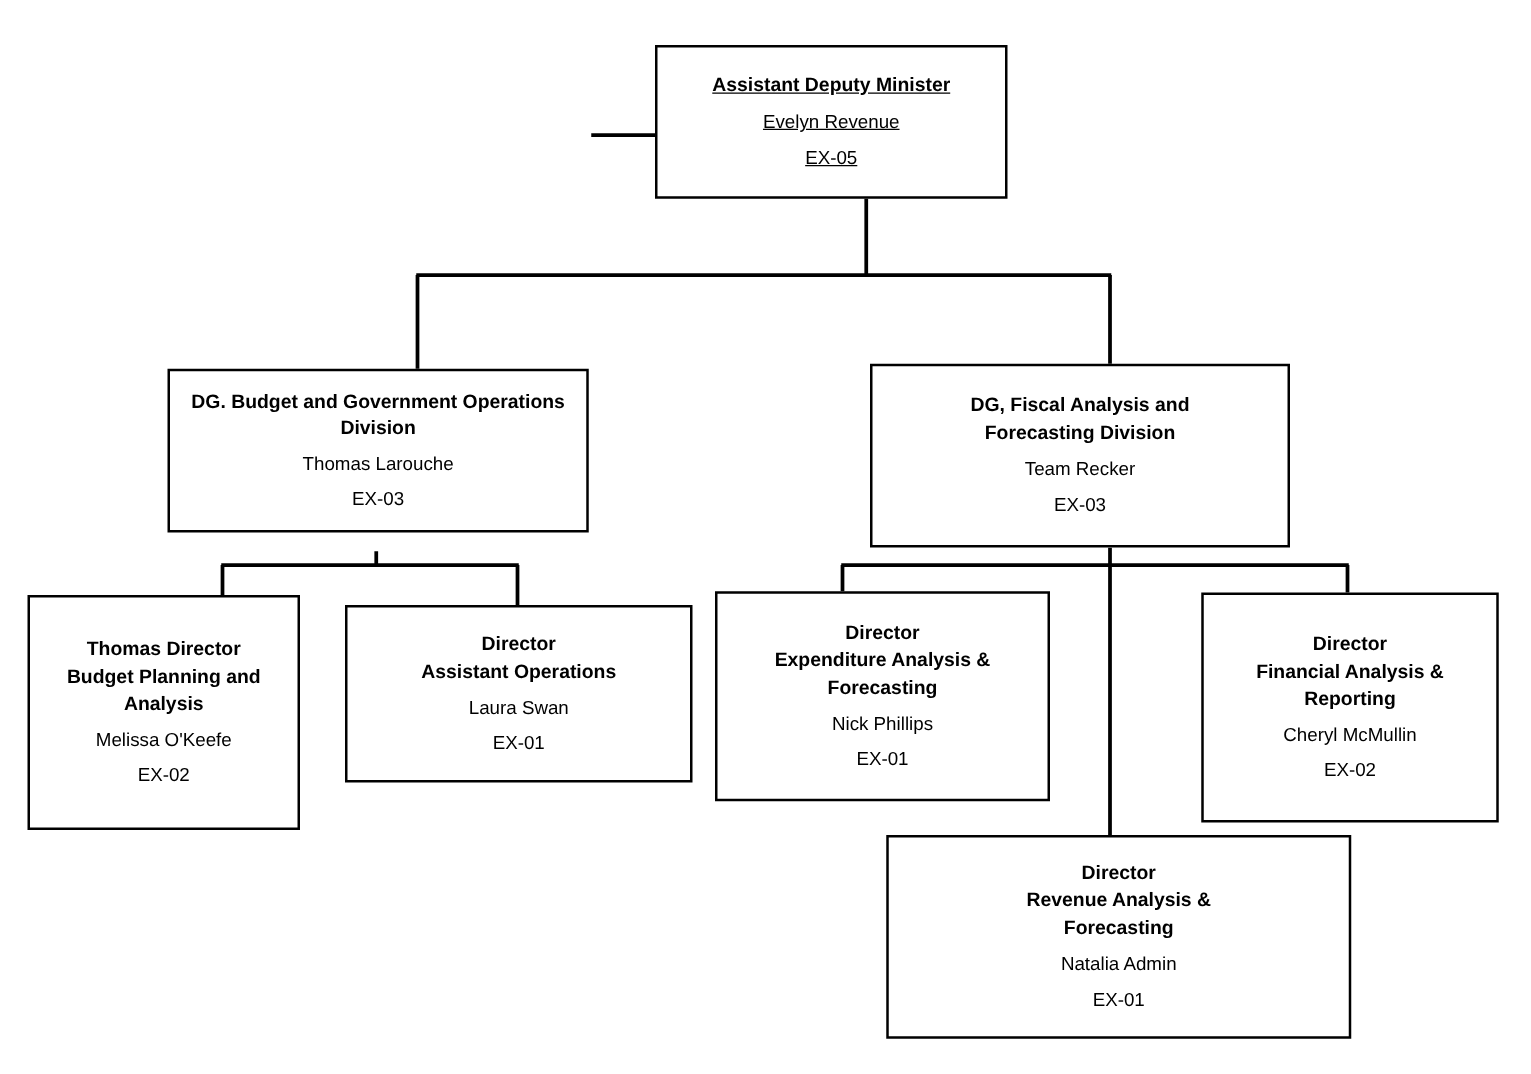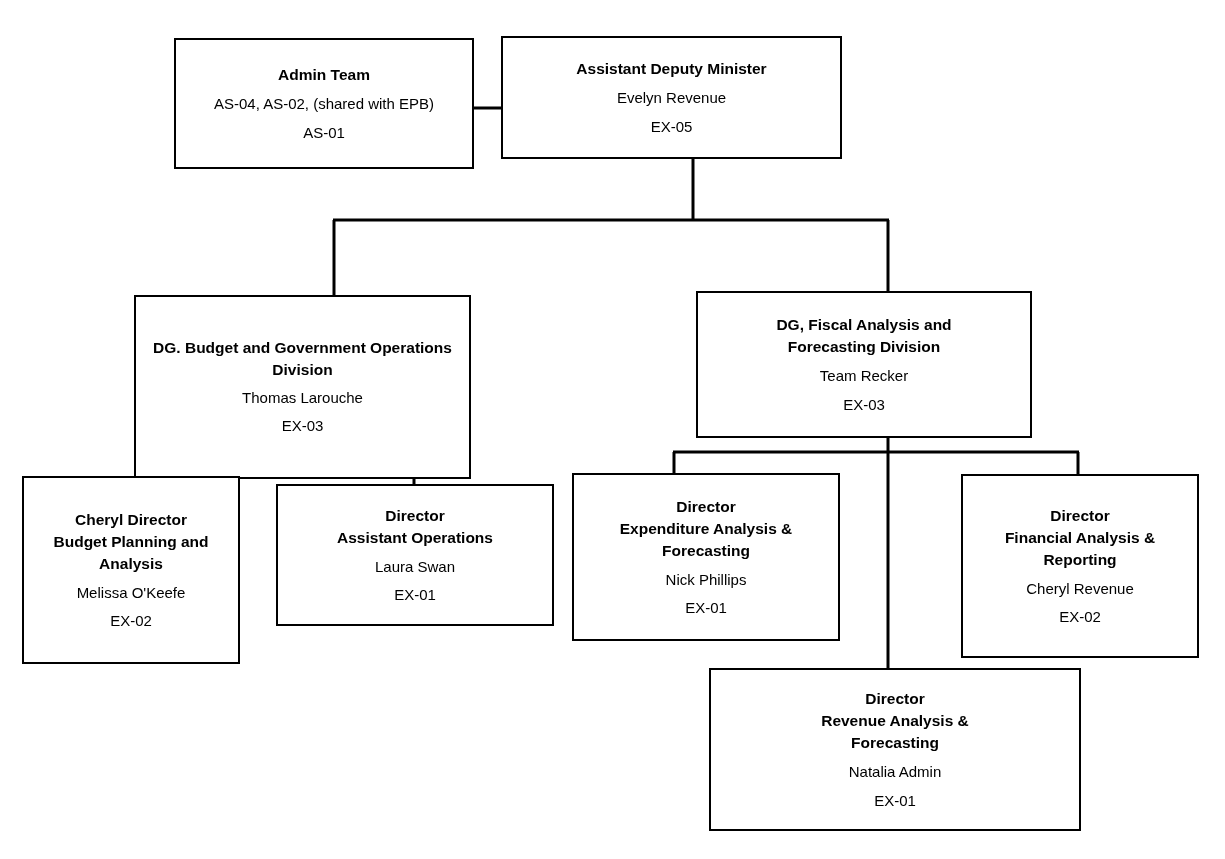--- a/index.html
+++ b/index.html
@@ -46,22 +46,22 @@
     font-weight: normal;
     color: #000000;
     font-size: 15px;
     line-height: 1.42;
   }
   .node .title + .name { margin-top: 7px; }
   .node .name + .level { margin-top: 7px; }
 
   
   #node-admin-team            { left: 174px; top: 38px;  width: 300px; height: 131px; }
-  #node-adm                   { left: 501px; top: 36px;  width: 341px; height: 123px; }
-  #node-dg-budget             { left: 134px; top: 295px; width: 337px; height: 184px; }
+  #node-adm                   { left: 524px; top: 36px;  width: 282px; height: 123px; text-decoration: underline; }
+  #node-dg-budget             { left: 134px; top: 295px; width: 337px; height: 131px; }
   #node-dg-fiscal             { left: 696px; top: 291px; width: 336px; height: 147px; }
   #node-senior-dir-budget     { left: 22px;  top: 476px; width: 218px; height: 188px; }
   #node-dir-gov-ops           { left: 276px; top: 484px; width: 278px; height: 142px; }
   #node-dir-expenditure       { left: 572px; top: 473px; width: 268px; height: 168px; }
   #node-dir-financial         { left: 961px; top: 474px; width: 238px; height: 184px; }
   #node-dir-revenue           { left: 709px; top: 668px; width: 372px; height: 163px; }
 
   #node-admin-team .title { font-size: 15.5px; }
   #node-dg-budget .title { line-height: 1.38; }
 </style>
@@ -85,25 +85,20 @@
       <line x1="178" y1="452" x2="178" y2="477"></line>
       <line x1="414" y1="452" x2="414" y2="485"></line>
 
       <line x1="888" y1="438" x2="888" y2="669"></line>
       <line x1="673" y1="452" x2="1079" y2="452"></line>
       <line x1="674" y1="452" x2="674" y2="474"></line>
       <line x1="1078" y1="452" x2="1078" y2="475"></line>
     </g>
   </svg>
 
-  <div class="node" id="node-admin-team">
-    <div class="title">Admin Team</div>
-    <div class="name">AS-04, AS-02, (shared with EPB)</div>
-    <div class="level">AS-01</div>
-  </div>
 
   <div class="node" id="node-adm">
     <div class="title">Assistant Deputy Minister</div>
     <div class="name">Evelyn Revenue</div>
     <div class="level">EX-05</div>
   </div>
 
   <div class="node" id="node-dg-budget">
     <div class="title">DG. Budget and Government Operations</div>
     <div class="title">Division</div>
@@ -112,21 +107,21 @@
   </div>
 
   <div class="node" id="node-dg-fiscal">
     <div class="title">DG, Fiscal Analysis and</div>
     <div class="title">Forecasting Division</div>
     <div class="name">Team Recker</div>
     <div class="level">EX-03</div>
   </div>
 
   <div class="node" id="node-senior-dir-budget">
-    <div class="title">Cheryl Director</div>
+    <div class="title">Thomas Director</div>
     <div class="title">Budget Planning and</div>
     <div class="title">Analysis</div>
     <div class="name">Melissa O'Keefe</div>
     <div class="level">EX-02</div>
   </div>
 
   <div class="node" id="node-dir-gov-ops">
     <div class="title">Director</div>
     <div class="title">Assistant Operations</div>
     <div class="name">Laura Swan</div>
@@ -138,21 +133,21 @@
     <div class="title">Expenditure Analysis &amp;</div>
     <div class="title">Forecasting</div>
     <div class="name">Nick Phillips</div>
     <div class="level">EX-01</div>
   </div>
 
   <div class="node" id="node-dir-financial">
     <div class="title">Director</div>
     <div class="title">Financial Analysis &amp;</div>
     <div class="title">Reporting</div>
-    <div class="name">Cheryl Revenue</div>
+    <div class="name">Cheryl McMullin</div>
     <div class="level">EX-02</div>
   </div>
 
   <div class="node" id="node-dir-revenue">
     <div class="title">Director</div>
     <div class="title">Revenue Analysis &amp;</div>
     <div class="title">Forecasting</div>
     <div class="name">Natalia Admin</div>
     <div class="level">EX-01</div>
   </div>

